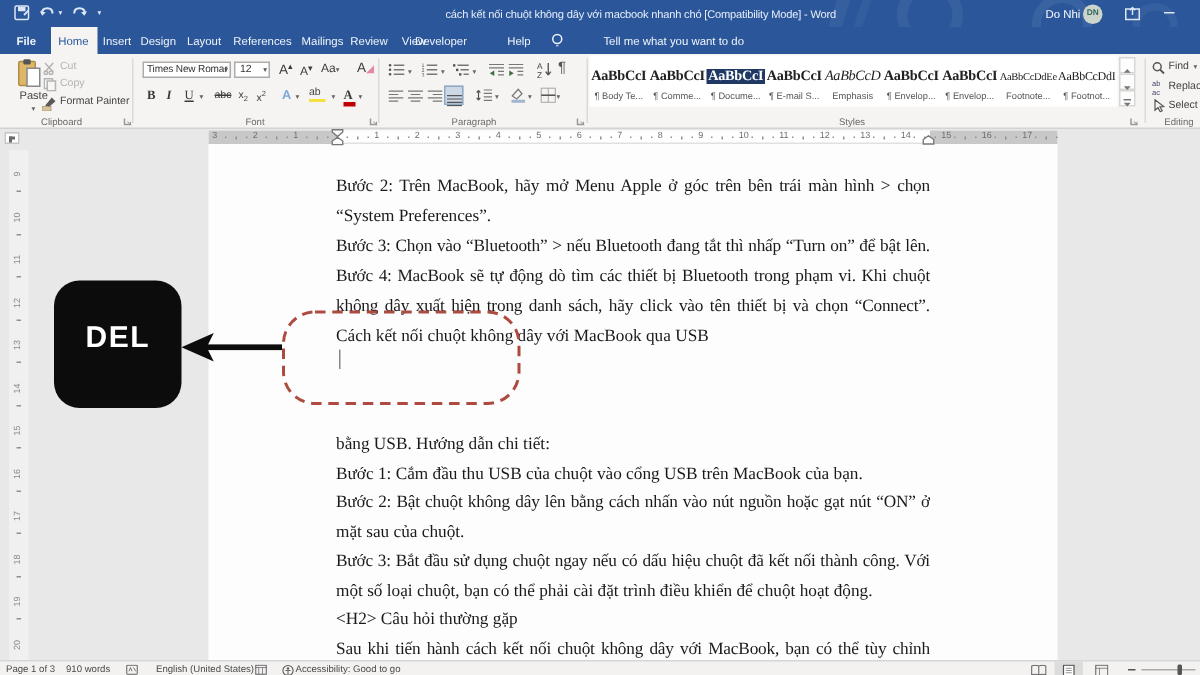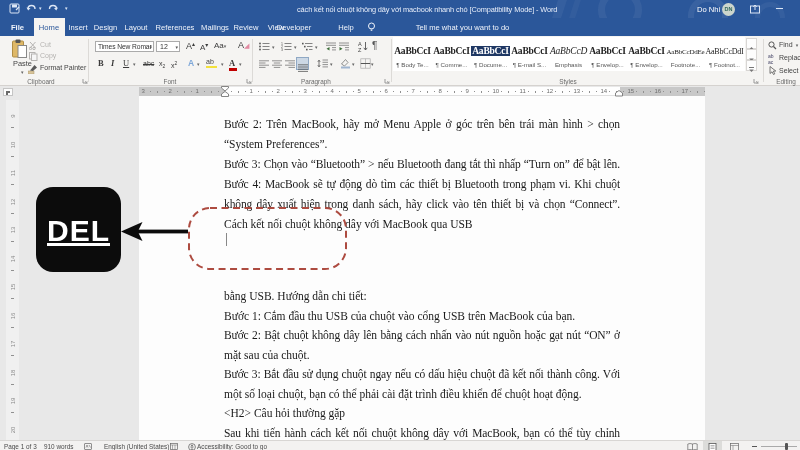--- a/index.html
+++ b/index.html
@@ -49,21 +49,21 @@
 #vruler { position:absolute; left:6px; top:13px; width:13px; height:340px; background:#f0f0f0; }
 .vrul-num { position:absolute; left:2px; width:9px; text-align:center; font-size:6px; color:#8a8a8a; transform:rotate(-90deg); }
 .vrul-tick { position:absolute; left:5px; width:3px; height:1px; background:#909090; }
 #tabsel { position:absolute; left:3px; top:1px; width:10px; height:8px; background:#fdfdfd; border:1px solid #c5c5c5; }
 
 .dline { position:absolute; left:224px; width:396px; font-family:"Liberation Serif", serif; font-size:11.5px; color:#1a1a1a; white-space:nowrap; line-height:14px; }
 .just { text-align:justify; text-align-last:justify; white-space:normal; height:15px; overflow:hidden; letter-spacing:-0.12px; }
 
 
 #delkey { position:absolute; left:36px; top:100px; width:85px; height:85px; background:#0c0c0c; border-radius:17px; }
-#delkey span { position:absolute; left:0; right:0; top:27px; text-align:center; color:#fff; font-size:30px; font-weight:bold; letter-spacing:1px;text-decoration:underline; }
+#delkey span { position:absolute; left:0; right:0; top:27px; text-align:center; color:#fff; font-size:20px; font-weight:bold; letter-spacing:1px; }
 #caret { position:absolute; left:225.5px; top:146px; width:1px; height:13px; background:#888; }
 
 
 #statusbar { left:0; top:440px; width:800px; height:10px; background:#f3f2f1; border-top:1px solid #d8d6d4; font-size:6.4px; color:#4a4a4a; }
 #statusbar span { position:absolute; top:1.5px; }
 </style>
 </head>
 <body>
 
 <div class="abs" id="titlebar">
@@ -106,21 +106,21 @@
   <div class="tab" style="left:151px; width:48px;">References</div>
   <div class="tab" style="left:196px; width:38px;">Mailings</div>
   <div class="tab" style="left:229px; width:34px;">Review</div>
   <div class="tab" style="left:262px; width:28px;">View</div>
   <div class="tab" style="left:272px; width:44px;">Developer</div>
   <div class="tab" style="left:332px; width:28px;">Help</div>
   <svg style="position:absolute; left:367px; top:4px;" width="9" height="11" viewBox="0 0 9 11">
       <circle cx="4.5" cy="4" r="3" fill="none" stroke="#f0f4fb" stroke-width="1"></circle>
       <path d="M3.5 7 L5.5 7 M3.7 8.5 L5.3 8.5" stroke="#f0f4fb" stroke-width="0.8"></path>
     </svg>
-  <div class="tab" style="left:381px; width:115px; text-align:center;margin-left:24px;">Tell me what you want to do</div>
+  <div class="tab" style="left:381px; width:115px; text-align:right;">Tell me what you want to do</div>
 </div>
 
 <div class="abs" id="ribbon">
 
   <div class="icn" style="left:11px; top:3px;">
     <svg width="18" height="20" viewBox="0 0 18 20">
         <rect x="1.5" y="2" width="11" height="16" rx="1" fill="#deb868" stroke="#b08d45"></rect>
         <rect x="4.5" y="0.5" width="5" height="3.5" rx="1" fill="#555"></rect>
         <rect x="7" y="6.5" width="8.5" height="12" fill="#fff" stroke="#888"></rect>
       </svg>

